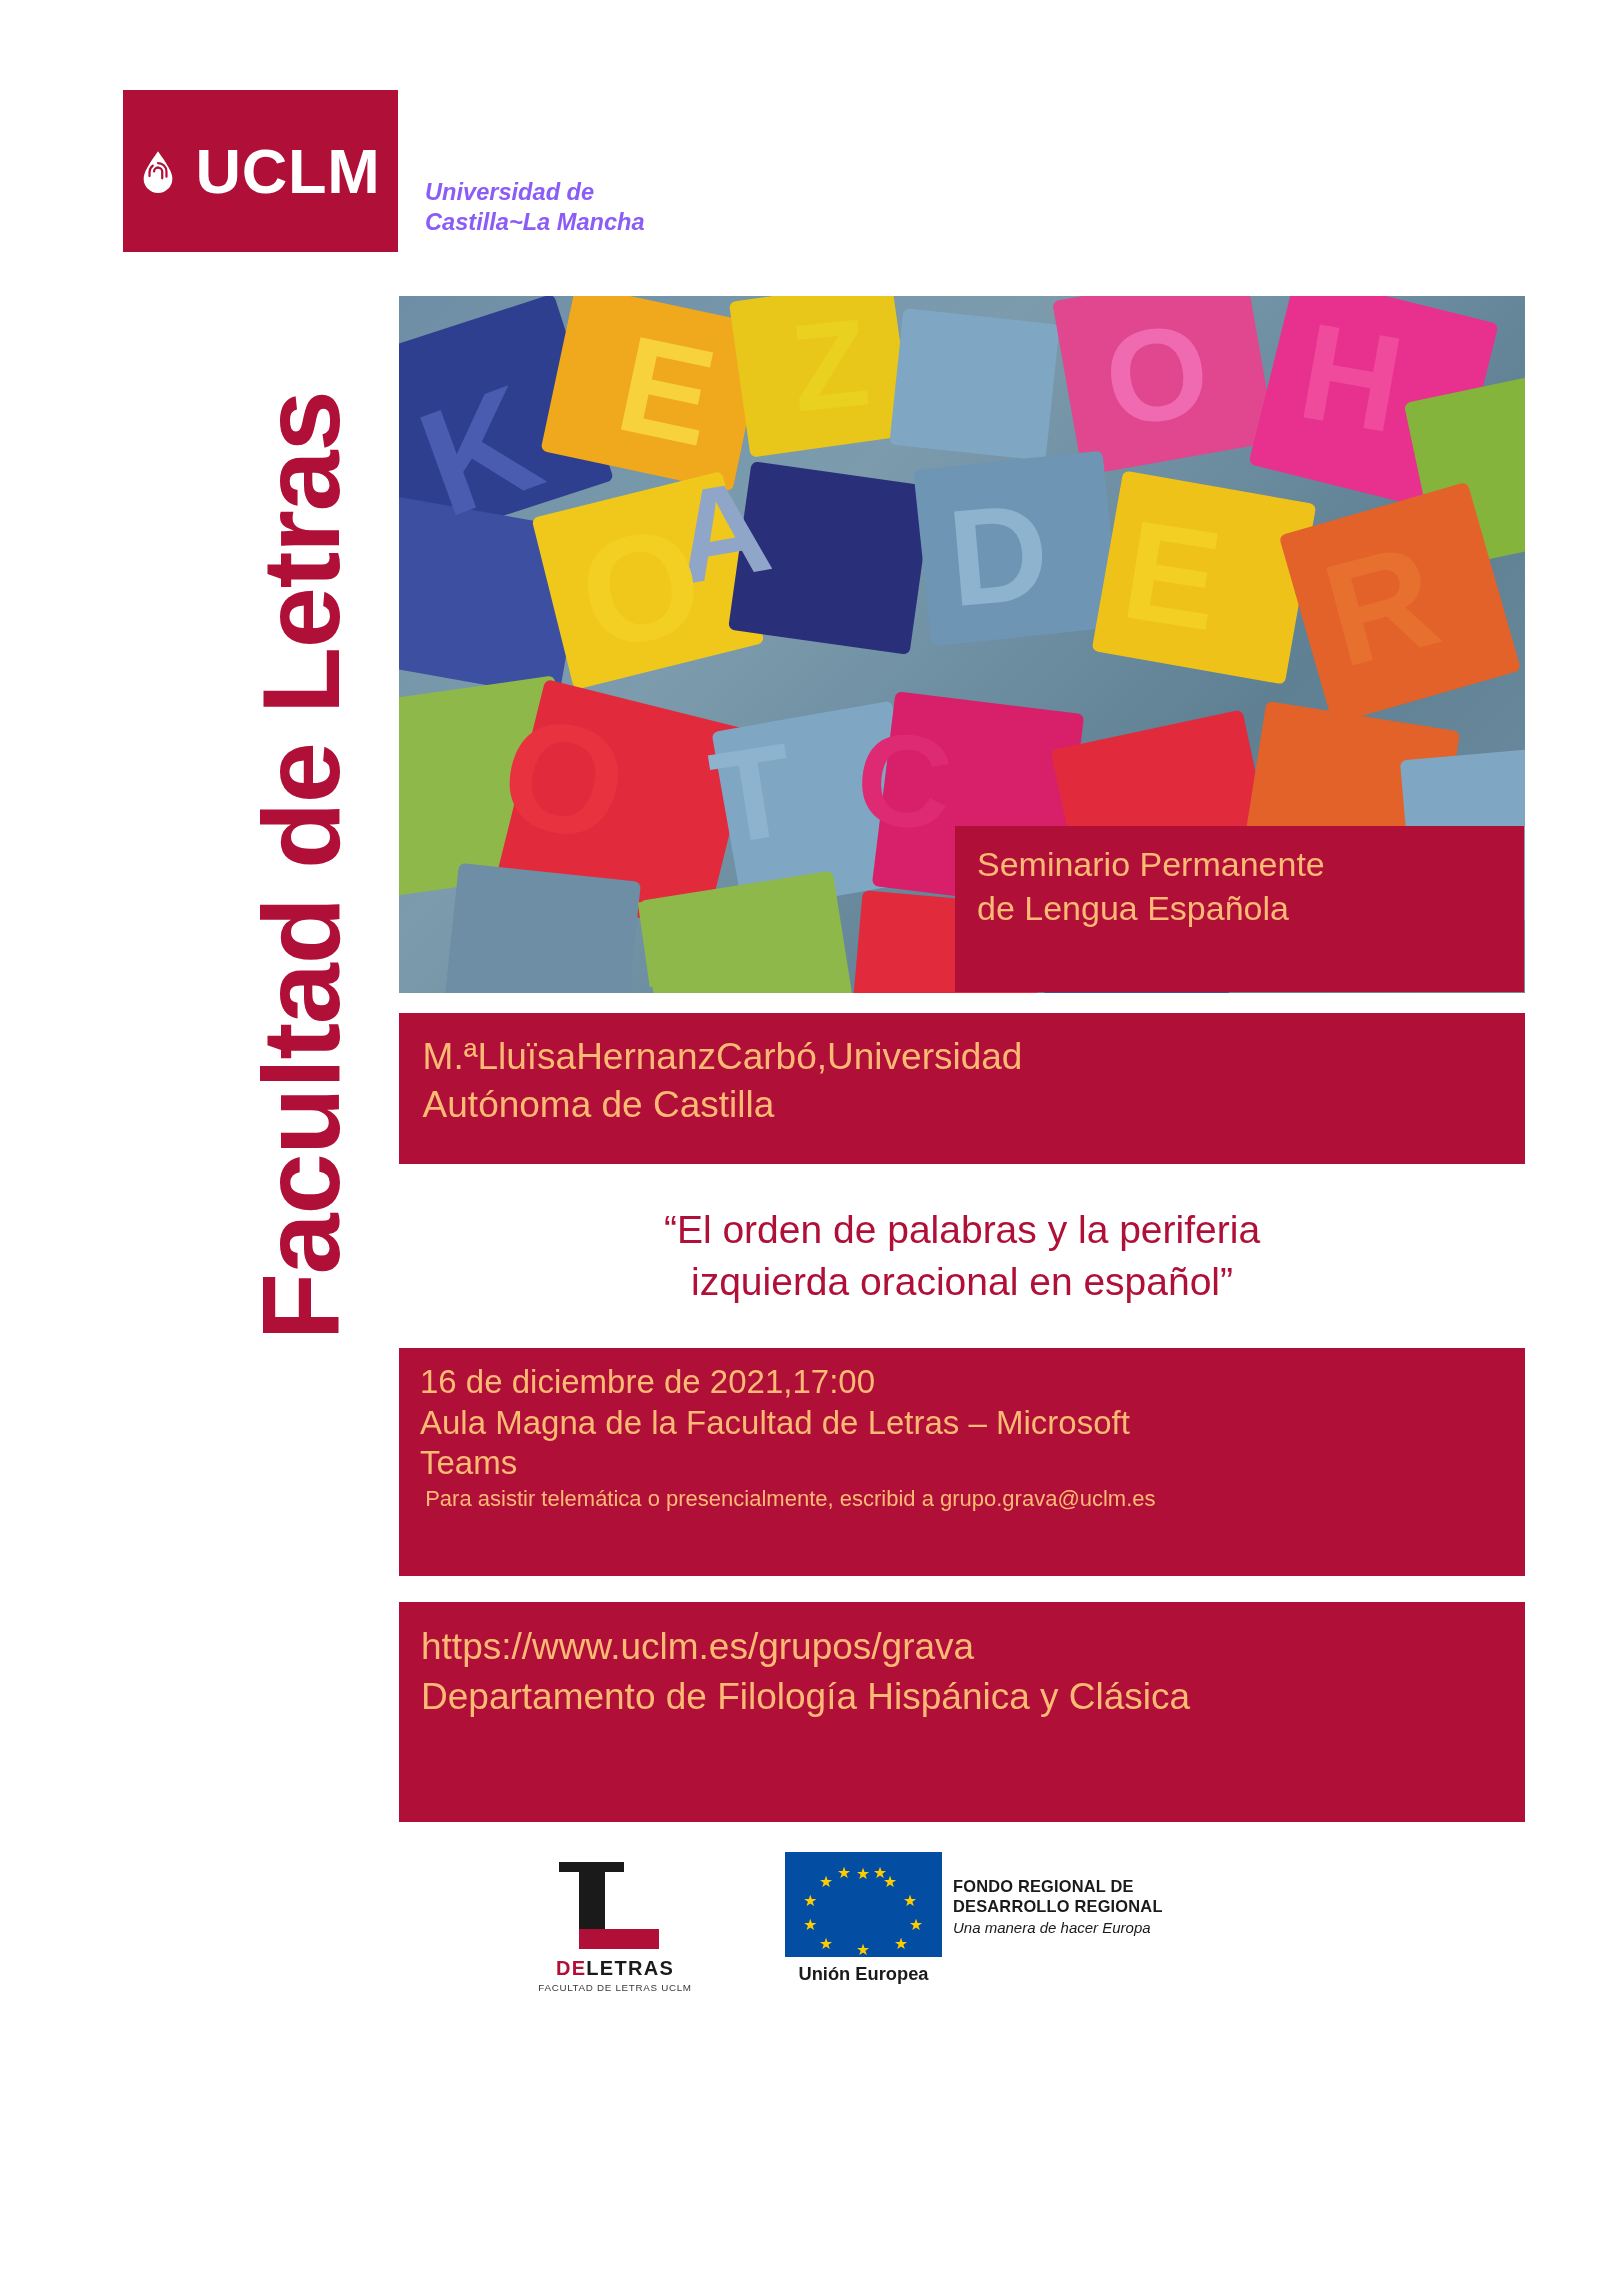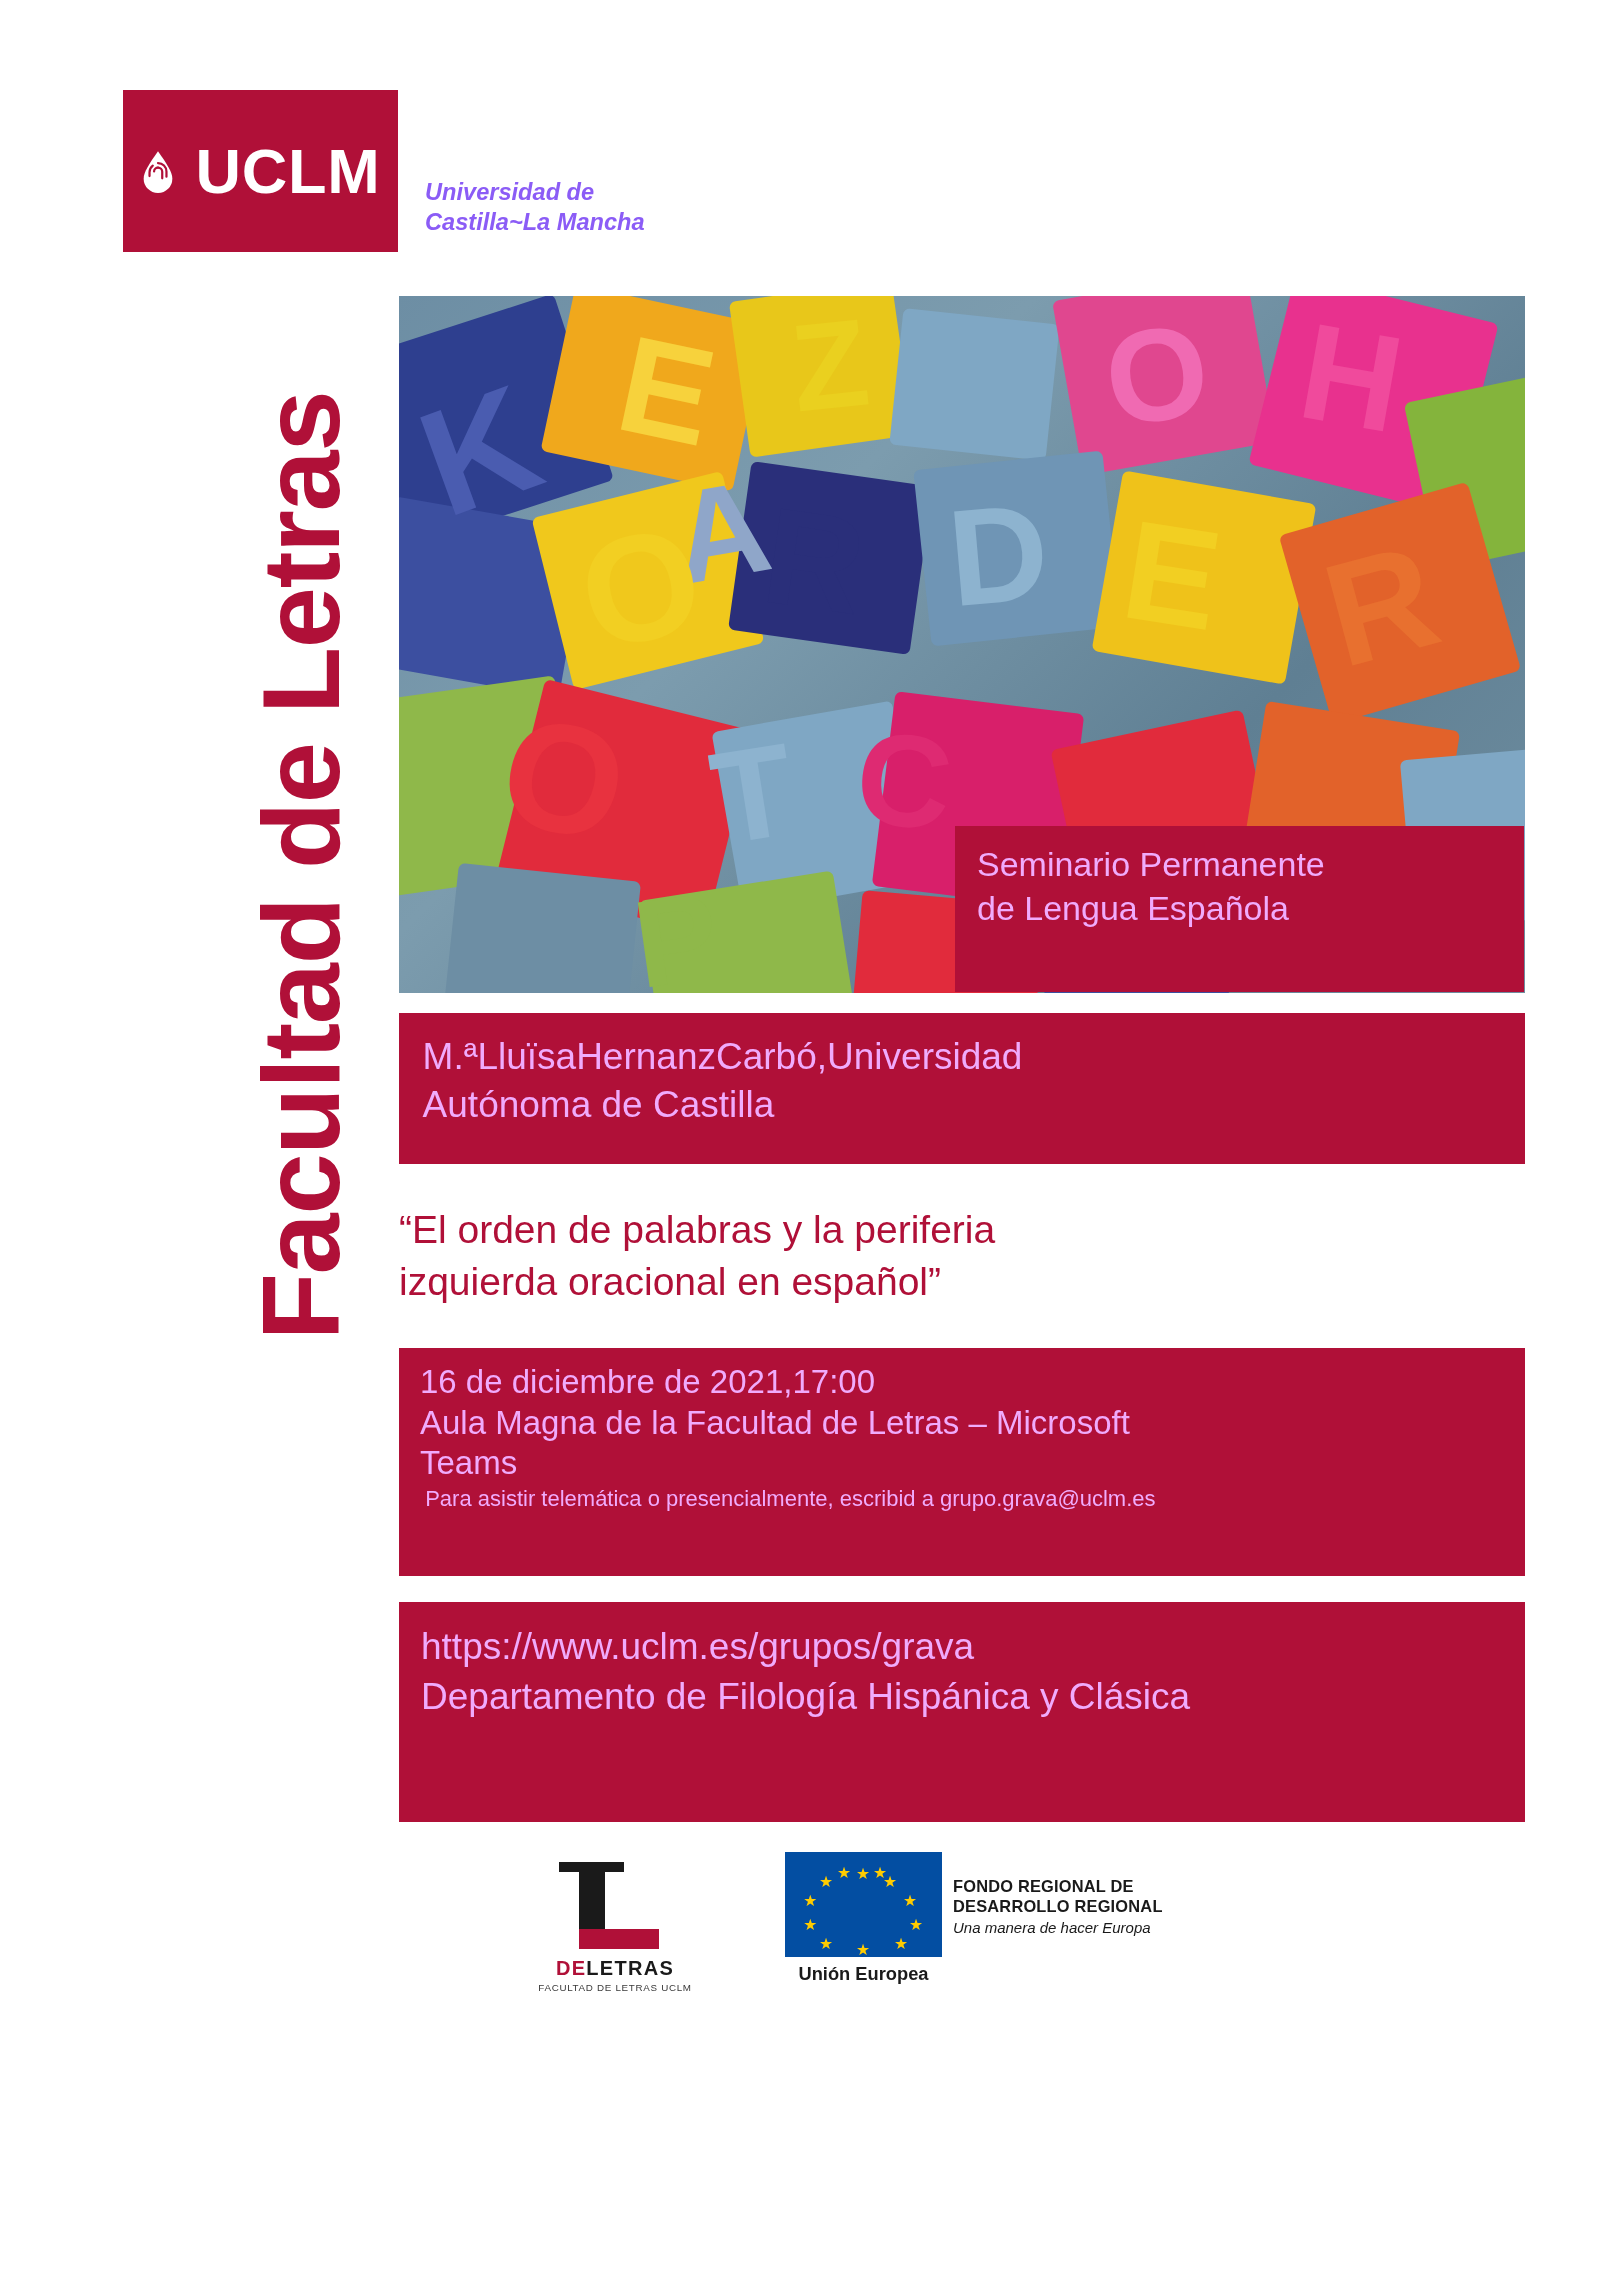--- a/index.html
+++ b/index.html
@@ -99,21 +99,21 @@
     font-weight: bold;
     font-family: "Liberation Sans", sans-serif;
     line-height: 1;
     user-select: none;
   }
 
   
   .redbar {
     position: absolute;
     background: #b01038;
-    color: #f0abfc;
+    color: #fdba74;
     box-sizing: border-box;
   }
 
   #seminar-bar {
     left: 955px;
     top: 826px;
     width: 569px;
     height: 166px;
     padding: 17px 22px 0 22px;
     font-size: 34px;
@@ -132,21 +132,21 @@
   #speaker-bar .line1 {
     display: flex;
     justify-content: flex-start;
   }
 
   #talk-title {
     position: absolute;
     left: 399px;
     top: 1204px;
     width: 1126px;
-    text-align: left;
+    text-align: center;
     color: #b01038;
     font-size: 39px;
     line-height: 1.33;
     font-family: "Liberation Sans", sans-serif;
   }
 
   #datetime-bar {
     left: 399px;
     top: 1348px;
     width: 1126px;

